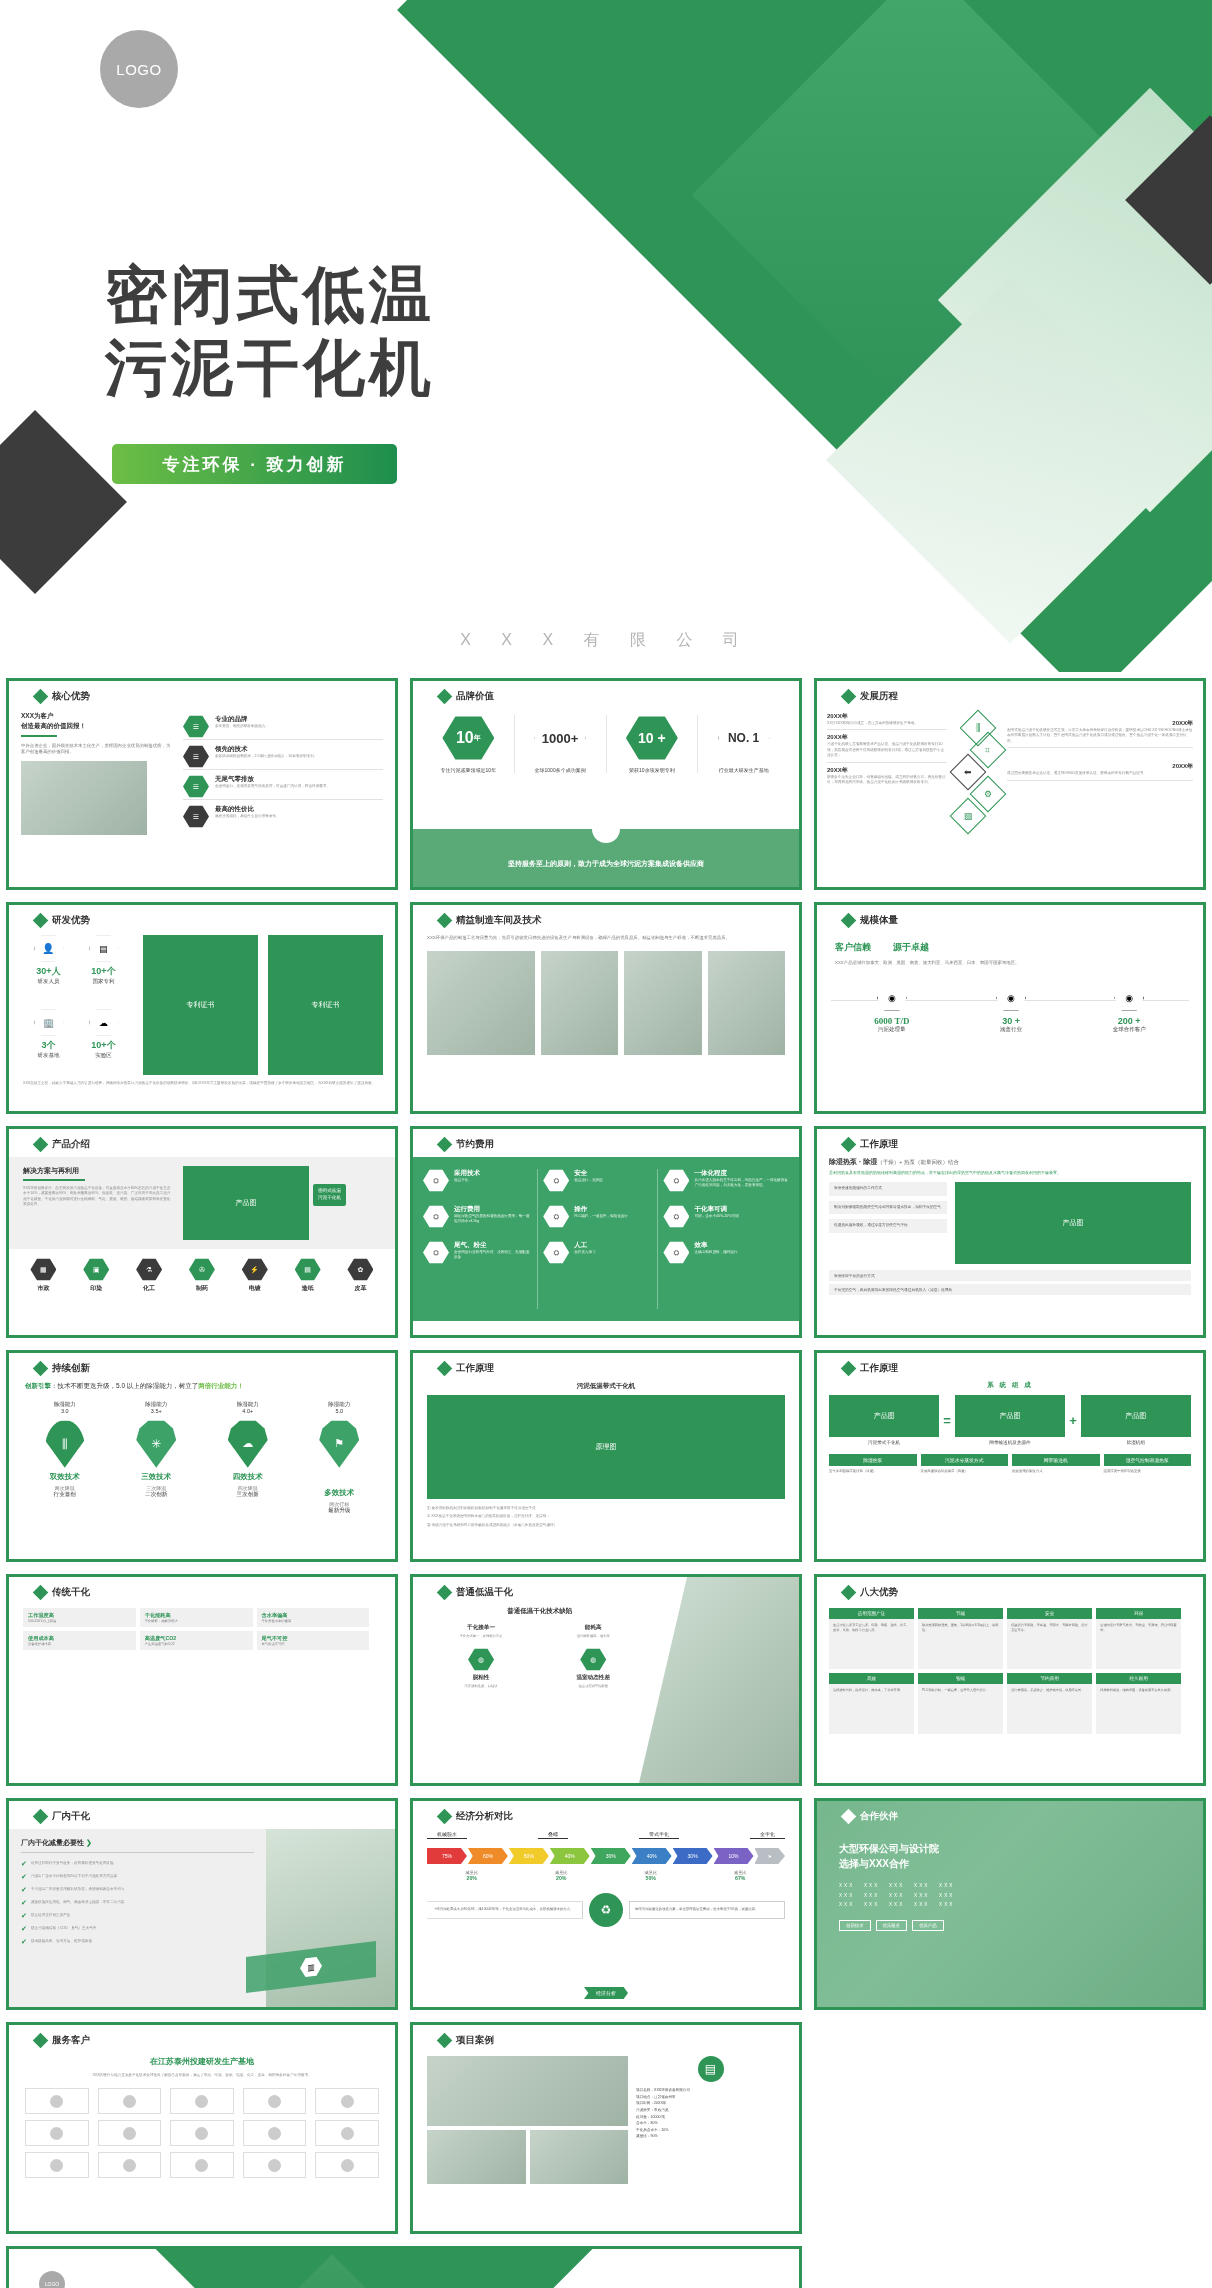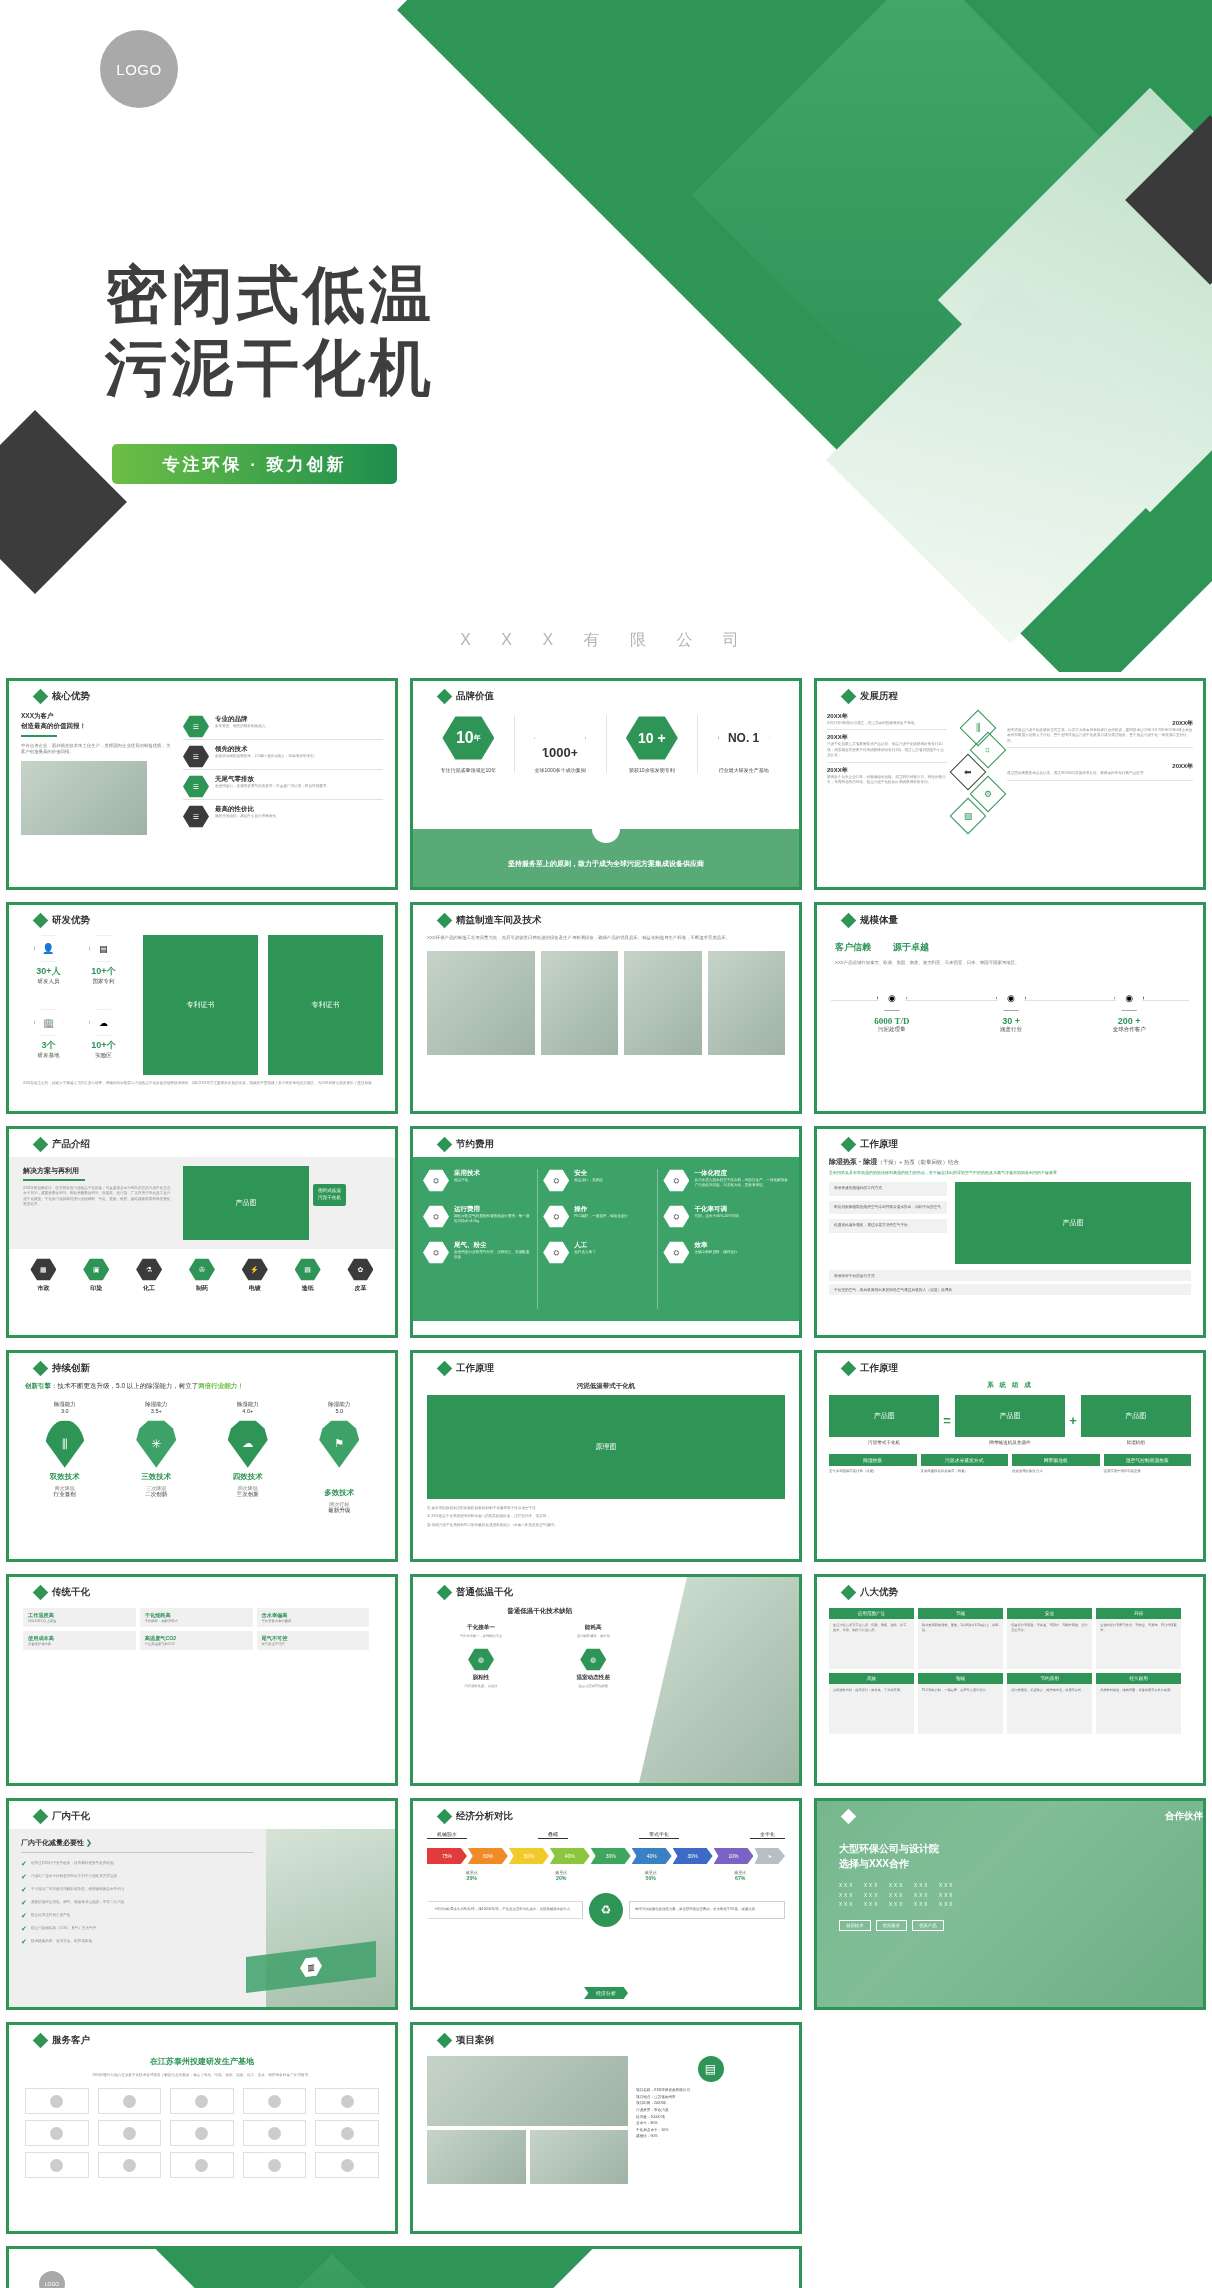--- a/index.html
+++ b/index.html
@@ -160,21 +160,21 @@
           </div>
       <div style="display:flex;justify-content:space-around;align-items:center;padding:12px 10px 0;">
         <div style="text-align:center;flex:1;border-right:1px solid #e4e4e4;">
           <div style="width:52px;height:46px;margin:0 auto;background:#2e9556;clip-path:polygon(25% 3%,75% 3%,100% 50%,75% 97%,25% 97%,0 50%);display:flex;align-items:center;justify-content:center;color:#fff;font-size:16px;font-weight:bold;">
                 <span>10</span>
                 <span style="font-size:7px;">年</span>
               </div>
           <div style="font-size:5px;color:#444;margin-top:6px;">专注污泥减量领域近10年</div>
         </div>
         <div style="text-align:center;flex:1;border-right:1px solid #e4e4e4;">
-          <div style="width:52px;height:46px;margin:0 auto;border:1px solid #bbb;clip-path:polygon(25% 3%,75% 3%,100% 50%,75% 97%,25% 97%,0 50%);display:flex;align-items:flex-end;justify-content:center;color:#333;font-size:13px;font-weight:bold;">
+          <div style="width:52px;height:46px;margin:0 auto;border:1px solid #bbb;clip-path:polygon(25% 3%,75% 3%,100% 50%,75% 97%,25% 97%,0 50%);display:flex;align-items:center;justify-content:center;color:#333;font-size:13px;font-weight:bold;">
                 <span>1000+</span>
               </div>
           <div style="font-size:5px;color:#444;margin-top:6px;">全球1000多个成功案例</div>
         </div>
         <div style="text-align:center;flex:1;border-right:1px solid #e4e4e4;">
           <div style="width:52px;height:46px;margin:0 auto;background:#2e9556;clip-path:polygon(25% 3%,75% 3%,100% 50%,75% 97%,25% 97%,0 50%);display:flex;align-items:center;justify-content:center;color:#fff;font-size:14px;font-weight:bold;">
                 <span>10 +</span>
               </div>
           <div style="font-size:5px;color:#444;margin-top:6px;">荣获10余项发明专利</div>
         </div>
@@ -826,21 +826,21 @@
         <div style="flex:1;border:1px solid #cfcfcf;font-size:3.4px;color:#666;padding:5px;line-height:1.55;">每吨污泥减量化的改造方案，单位管理及运营费用，总水率低于5%及，减量比高。</div>
       </div>
       <div style="position:absolute;left:50%;transform:translateX(-50%);bottom:8px;background:#2e9556;color:#fff;font-size:5px;padding:3px 12px;clip-path:polygon(0 0,90% 0,100% 50%,90% 100%,0 100%,10% 50%);">经济分析</div>
     </div>
       </div>
 
     <div class="cell">
         <div class="slide" style="border-color:#2e9556;">
       <div style="position:absolute;inset:0;background:linear-gradient(135deg,#cfe0d2 0%,#e6efe7 40%,#b9cbbd 100%);"></div>
       <div style="position:absolute;inset:0;background:rgba(46,149,86,.55);"></div>
-      <div class="sld-head" style="position:relative;justify-content:space-between;">
+      <div class="sld-head" style="position:relative;">
             <span class="dia" style="background:#fff;"></span>
             <span class="sld-title" style="color:#fff;">合作伙伴</span>
           </div>
       <div style="position:relative;padding:18px 0 0 22px;color:#fff;">
         <div style="font-size:10px;font-weight:bold;line-height:1.5;">
           <div>大型环保公司与设计院</div>
           <div>选择与XXX合作</div>
         </div>
         <div style="margin-top:10px;font-size:4.6px;line-height:2.1;letter-spacing:2px;">
           <div>XXX&nbsp;&nbsp;&nbsp;XXX&nbsp;&nbsp;&nbsp;XXX&nbsp;&nbsp;&nbsp;XXX&nbsp;&nbsp;&nbsp;XXX</div>

